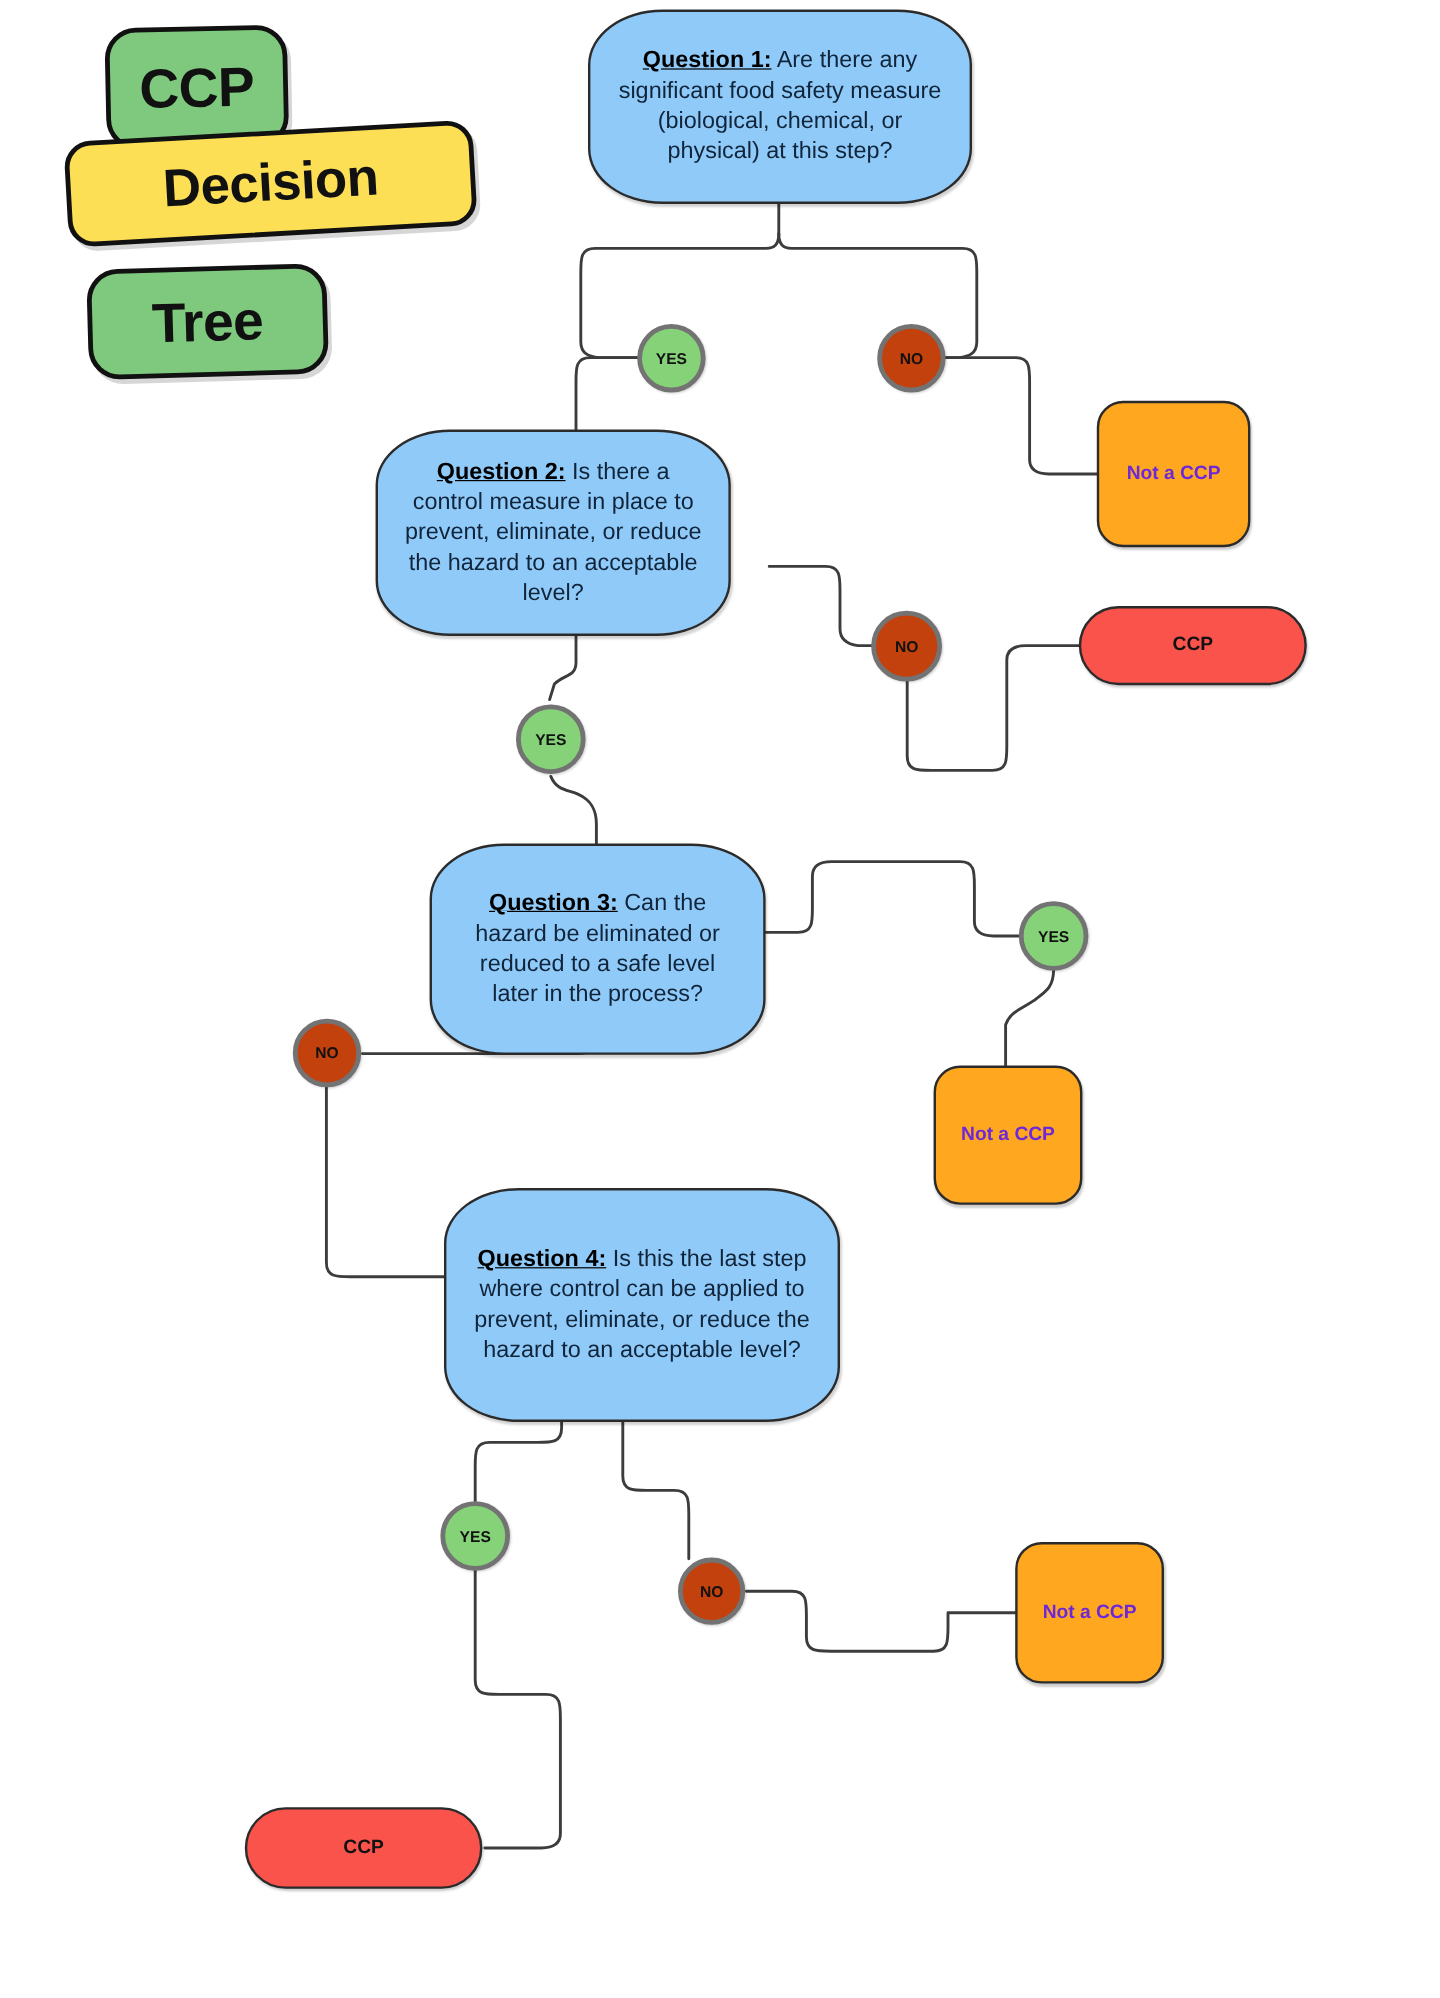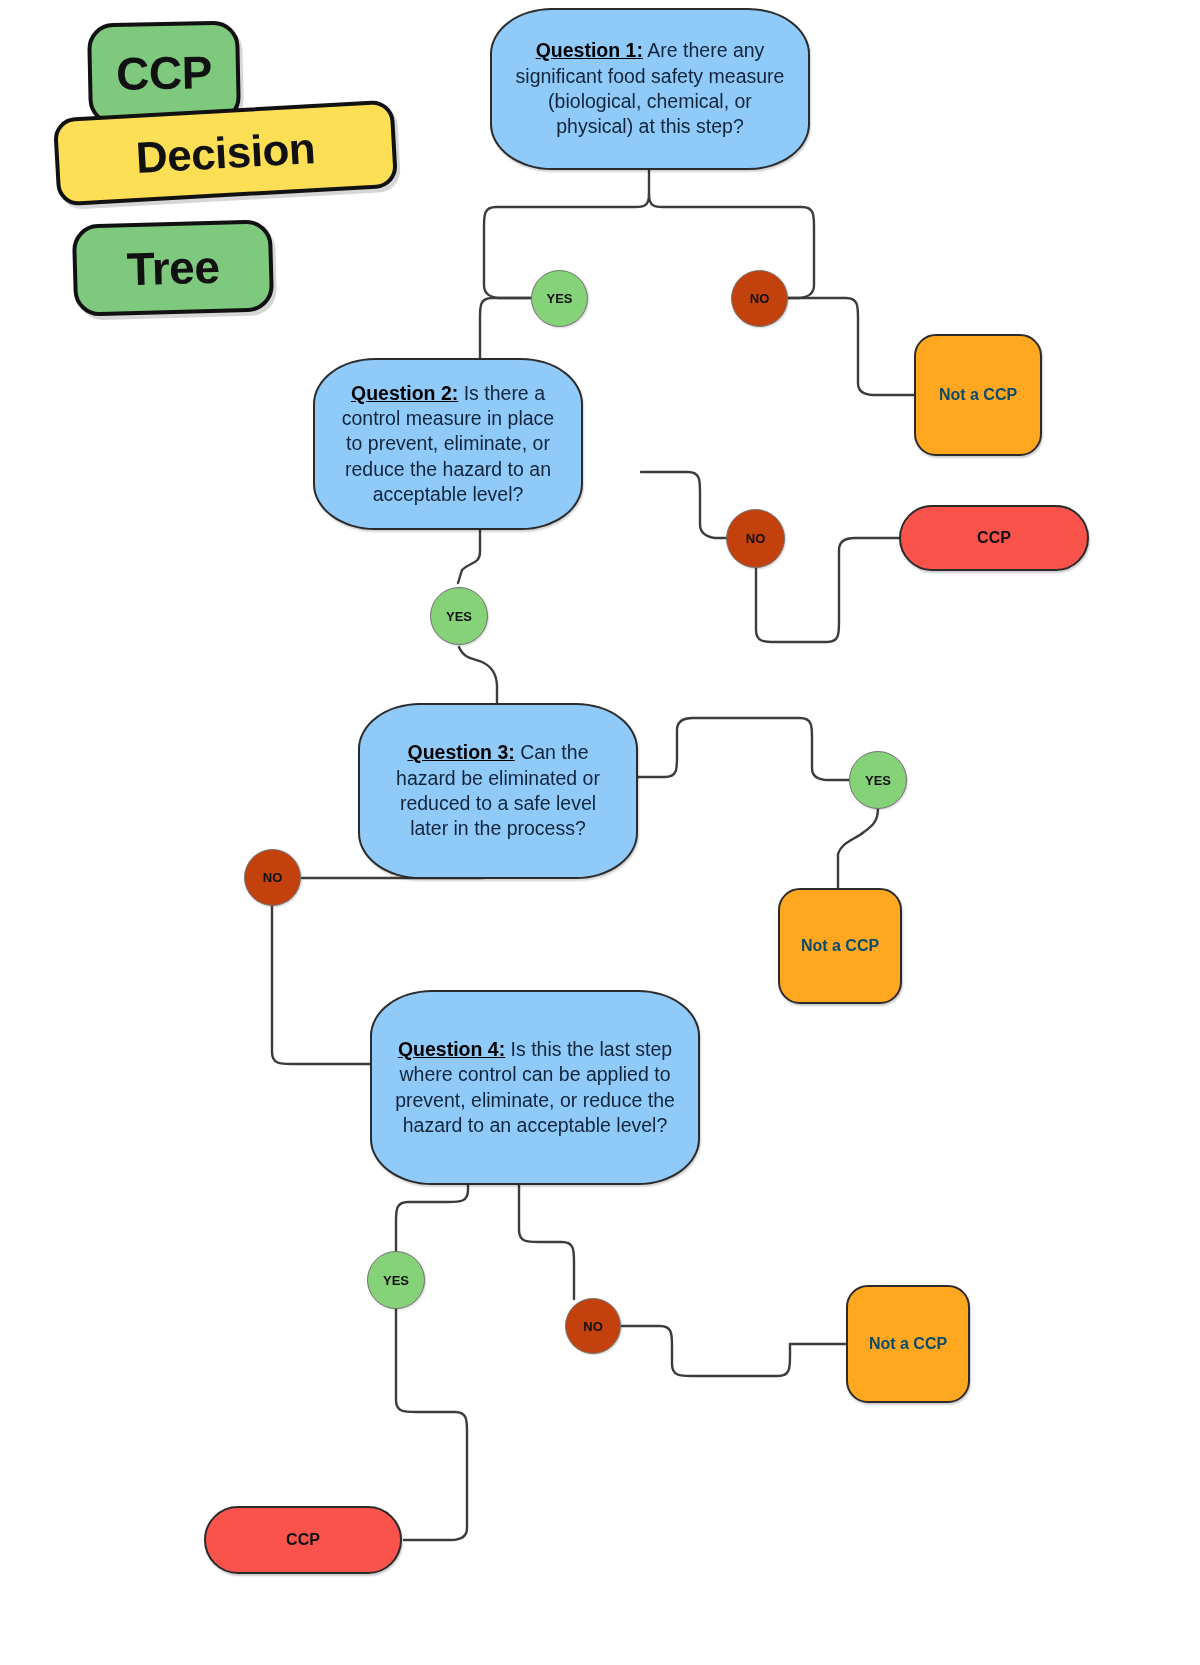--- a/index.html
+++ b/index.html
@@ -113,39 +113,39 @@
   }
   .question b { font-weight: bold; color: #000000; text-decoration: underline; }
 
   
   .notccp {
     background: #FFA81F;
     border: 2px solid #2b2b2b;
     border-radius: 22px;
     font-size: 16px;
     font-weight: bold;
-    color: #0c4a6e;
+    color: #6d28d9;
     box-shadow: 1px 2px 2px rgba(0,0,0,0.2);
   }
   .ccp {
     background: #F9534C;
     border: 2px solid #2b2b2b;
     border-radius: 999px;
     font-size: 16px;
     font-weight: bold;
     color: #111111;
     box-shadow: 1px 2px 2px rgba(0,0,0,0.2);
   }
 
   
   .badge {
     position: absolute;
     z-index: 5;
     border-radius: 50%;
-    border: 1px solid #737373;
+    border: 4px solid #737373;
     display: flex;
     align-items: center;
     justify-content: center;
     font-size: 13px;
     font-weight: bold;
     color: #111111;
     box-sizing: border-box;
     box-shadow: 1px 1px 2px rgba(0,0,0,0.18);
   }
   .badge-yes { background: #86D278; }
@@ -198,21 +198,21 @@
     <div class="title-chip chip-decision">Decision</div>
     <div class="title-chip chip-tree">Tree</div>
   </div>
 
   <div class="node question" style="left:490px; top:8px; width:320px; height:162px;">
     <div>
       <b>Question 1:</b><span> Are there any significant food safety measure (biological, chemical, or physical) at this step?</span>
     </div>
   </div>
 
-  <div class="node question" style="left:313px; top:358px; width:270px; height:172px;">
+  <div class="node question" style="left:313px; top:358px; width:296px; height:172px;">
     <div>
       <b>Question 2:</b><span> Is there a control measure in place to prevent, eliminate, or reduce the hazard to an acceptable level?</span>
     </div>
   </div>
 
   <div class="node question" style="left:358px; top:703px; width:280px; height:176px;">
     <div>
       <b>Question 3:</b><span> Can the hazard be eliminated or reduced to a safe level later in the process?</span>
     </div>
   </div>

